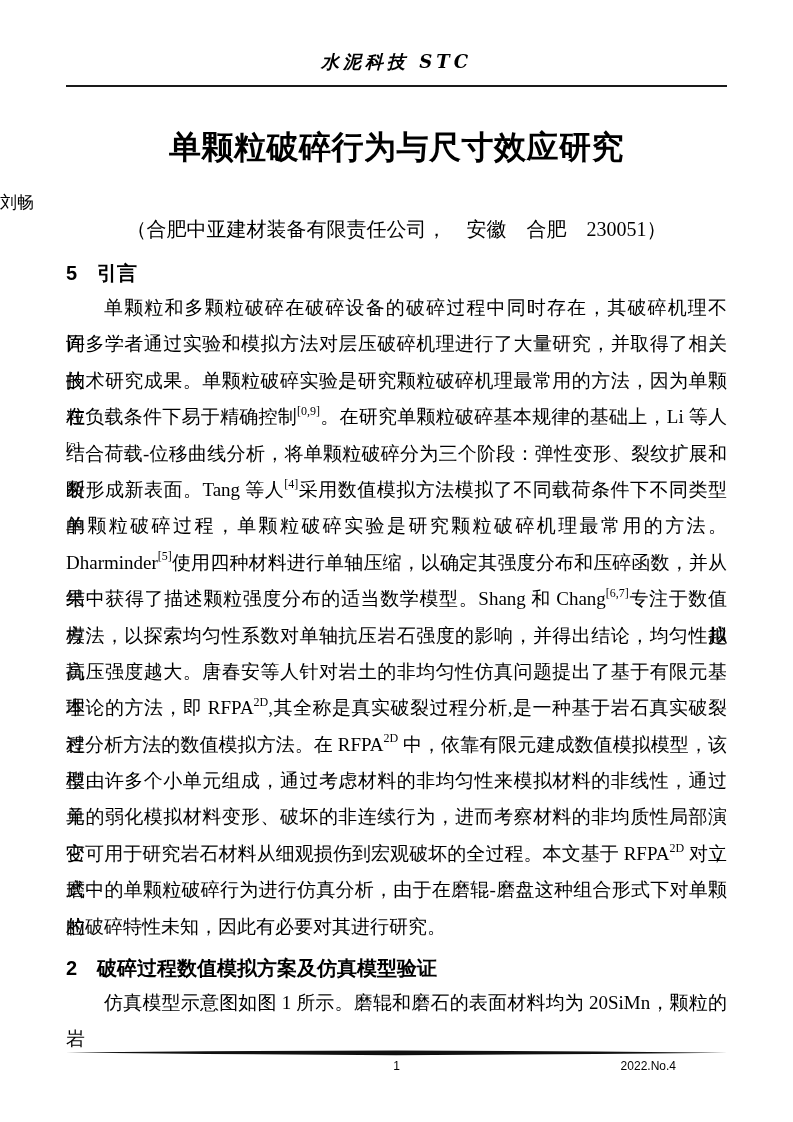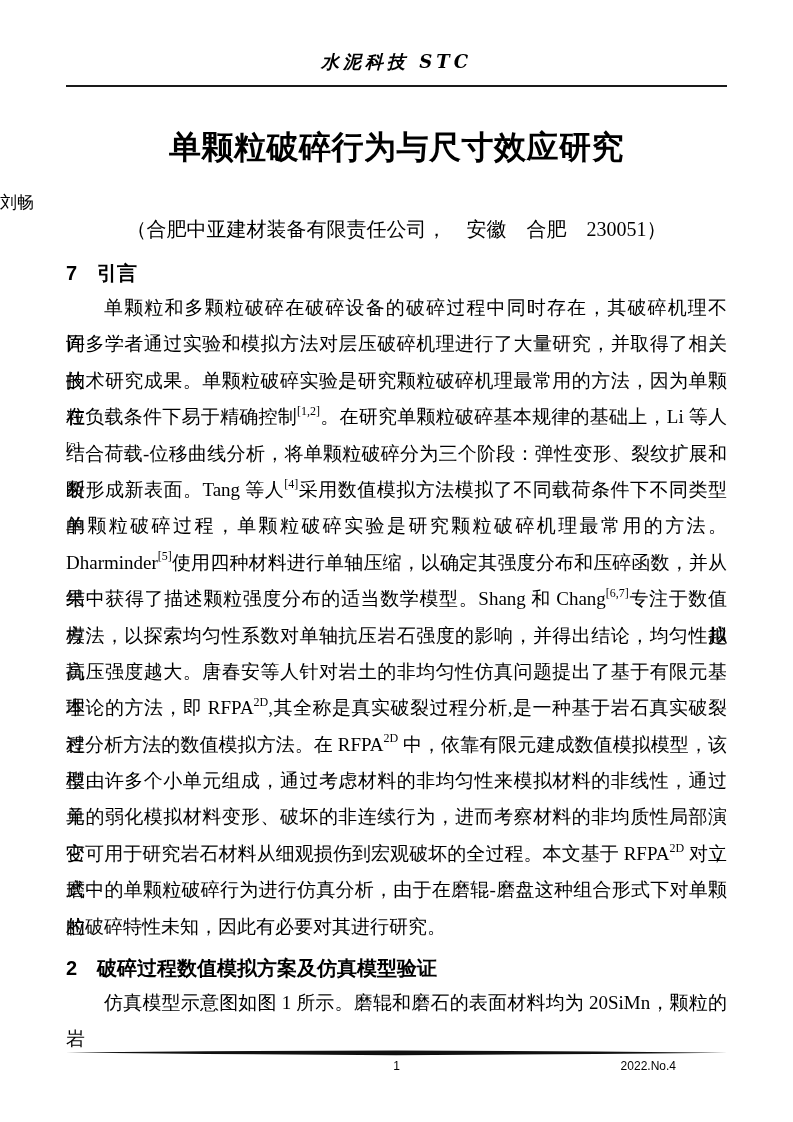--- a/index.html
+++ b/index.html
@@ -140,25 +140,25 @@
   <div class="journal-name">水泥科技 STC</div>
   <div class="header-rule"></div>
 
   <h1 class="paper-title">单颗粒破碎行为与尺寸效应研究</h1>
 
   <div class="author">刘畅</div>
 
   <div class="affiliation">（合肥中亚建材装备有限责任公司，　安徽　合肥　230051）</div>
 
   <div class="article-body">
-      <div class="sec-heading">7　引言</div>
+      <div class="sec-heading">5　引言</div>
       <div class="body-line indent">单颗粒和多颗粒破碎在破碎设备的破碎过程中同时存在，其破碎机理不同。</div>
       <div class="body-line">许多学者通过实验和模拟方法对层压破碎机理进行了大量研究，并取得了相关的</div>
       <div class="body-line">技术研究成果。单颗粒破碎实验是研究颗粒破碎机理最常用的方法，因为单颗粒</div>
-      <div class="body-line">在负载条件下易于精确控制<sup>[1,2]</sup>。在研究单颗粒破碎基本规律的基础上，Li 等人<sup>[3]</sup></div>
+      <div class="body-line">在负载条件下易于精确控制<sup>[0,9]</sup>。在研究单颗粒破碎基本规律的基础上，Li 等人<sup>[3]</sup></div>
       <div class="body-line">结合荷载-位移曲线分析，将单颗粒破碎分为三个阶段：弹性变形、裂纹扩展和断</div>
       <div class="body-line">裂形成新表面。Tang 等人<sup>[4]</sup>采用数值模拟方法模拟了不同载荷条件下不同类型的</div>
       <div class="body-line">单颗粒破碎过程，单颗粒破碎实验是研究颗粒破碎机理最常用的方法。</div>
       <div class="body-line">Dharminder<sup>[5]</sup>使用四种材料进行单轴压缩，以确定其强度分布和压碎函数，并从结</div>
       <div class="body-line">果中获得了描述颗粒强度分布的适当数学模型。Shang 和 Chang<sup>[6,7]</sup>专注于数值模拟</div>
       <div class="body-line">方法，以探索均匀性系数对单轴抗压岩石强度的影响，并得出结论，均匀性越高，</div>
       <div class="body-line">抗压强度越大。唐春安等人针对岩土的非均匀性仿真问题提出了基于有限元基本</div>
       <div class="body-line">理论的方法，即 RFPA<sup>2D</sup>,其全称是真实破裂过程分析,是一种基于岩石真实破裂过</div>
       <div class="body-line">程分析方法的数值模拟方法。在 RFPA<sup>2D</sup> 中，依靠有限元建成数值模拟模型，该模</div>
       <div class="body-line">型由许多个小单元组成，通过考虑材料的非均匀性来模拟材料的非线性，通过单</div>

